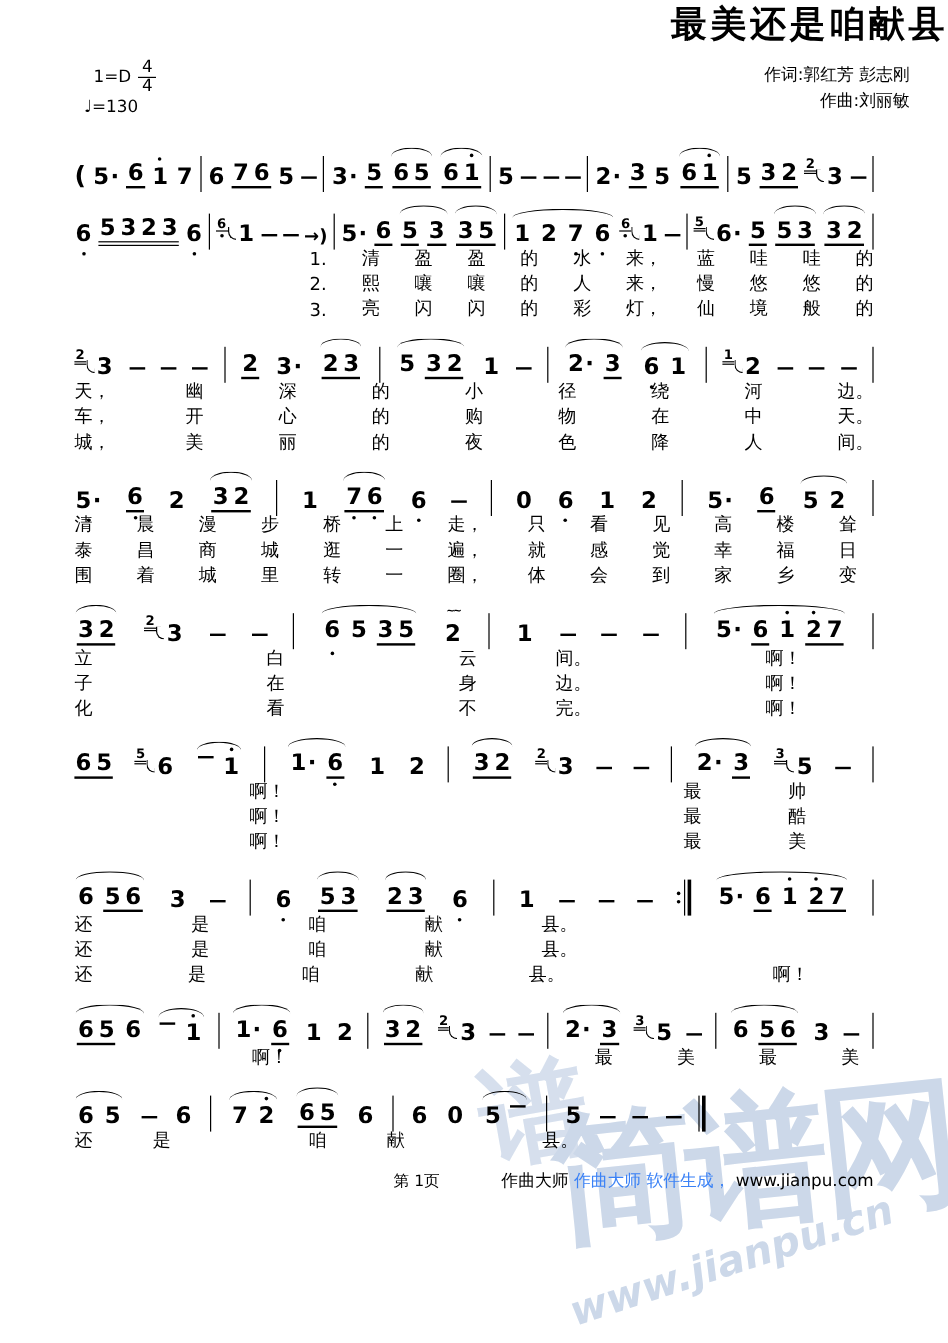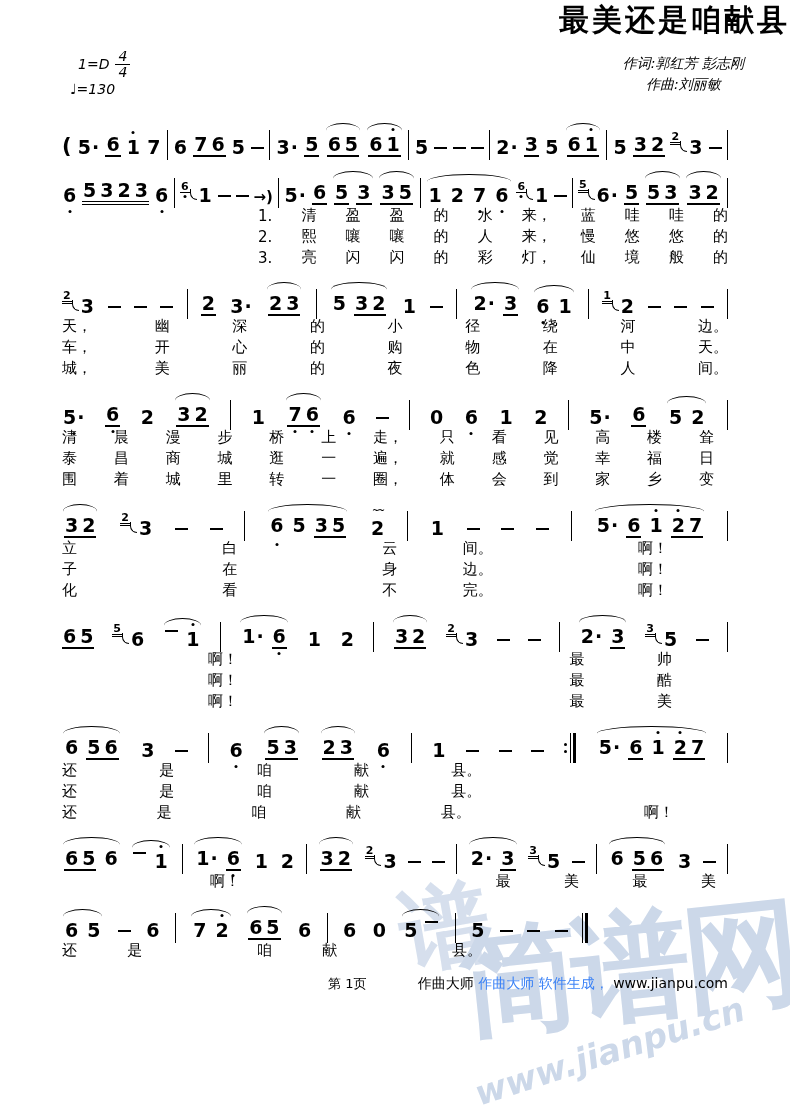--- a/index.html
+++ b/index.html
@@ -10,26 +10,26 @@
   .wm{position:absolute;z-index:0;color:#ccd8e9;font-weight:bold;user-select:none;}
   .wm1{right:-6px;bottom:70px;font-size:118px;letter-spacing:-6px;transform:rotate(-6deg);}
   .wm2{right:40px;bottom:48px;font-size:34px;font-style:italic;transform:rotate(-18deg);}
   .wm3{right:300px;bottom:130px;font-size:90px;transform:rotate(-10deg);opacity:.8;}
 
   .content{position:relative;z-index:1;}
 
   .title{text-align:right;font-size:30px;font-weight:bold;letter-spacing:3px;
     font-family:"DejaVu Serif","Liberation Serif",serif;}
 
-  .meta{position:relative;margin:6px 42px 0 62px;height:58px;font-size:14px;font-style:italic;}
+  .meta{position:relative;margin:6px 28px 0 62px;height:58px;font-size:14px;}
   .keyline{position:absolute;left:16px;top:2px;display:flex;align-items:center;gap:6px;}
   .ts{display:inline-flex;flex-direction:column;align-items:center;line-height:1.05;font-size:14px;}
   .ts .num{border-bottom:1px solid #000;padding:0 3px;}
   .tempo{position:absolute;left:8px;top:34px;font-size:14px;}
-  .credits{position:absolute;right:4px;top:6px;text-align:center;font-size:14px;line-height:1.5;}
+  .credits{position:absolute;right:4px;top:6px;text-align:right;font-size:14px;line-height:1.5;}
 
   .systems{margin:10px 62px 0 62px;width:666px;}
   .system{margin-bottom:6px;}
 
   .notes{display:flex;justify-content:space-between;align-items:flex-end;height:42px;
     font-weight:bold;font-size:19px;line-height:1;}
   .note{position:relative;padding:0 1px;}
   .dota{position:absolute;top:-7px;left:50%;transform:translateX(-50%);width:3px;height:3px;border-radius:50%;background:#000;}
   .dotb{position:absolute;bottom:-8px;left:50%;transform:translateX(-50%);width:3px;height:3px;border-radius:50%;background:#000;}
   .u1{border-bottom:2px solid #000;padding-bottom:1px;}

